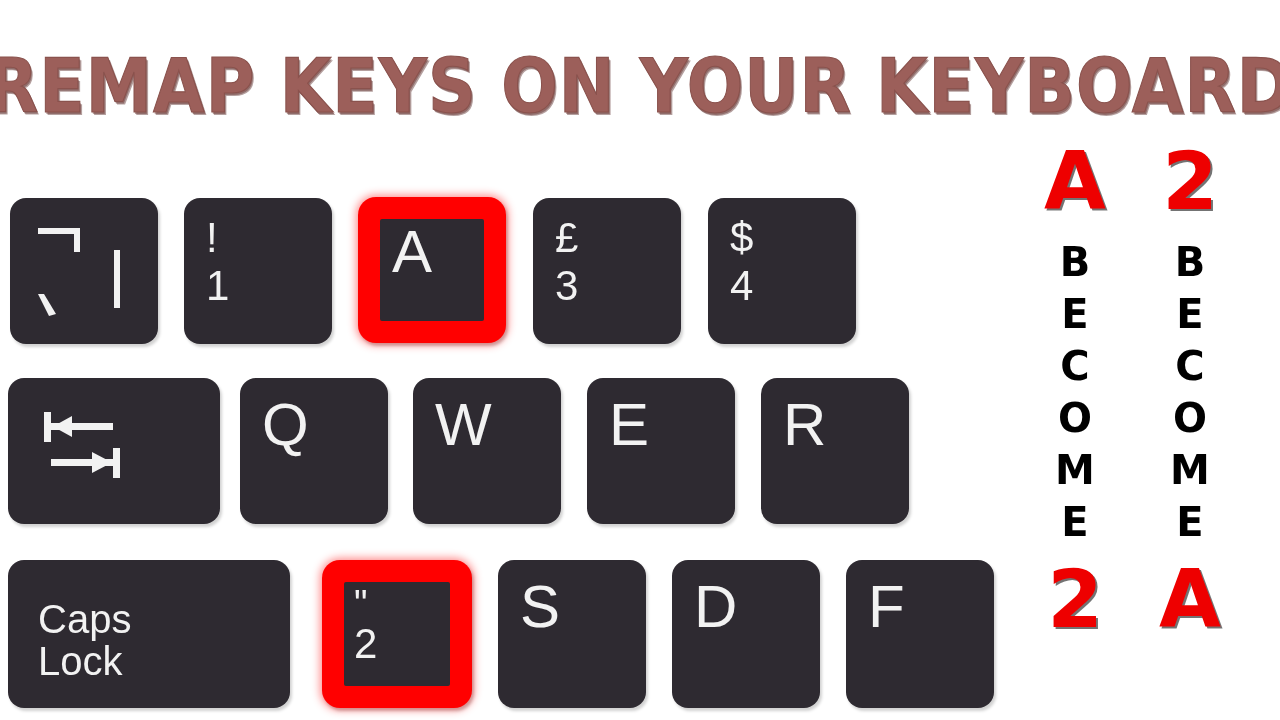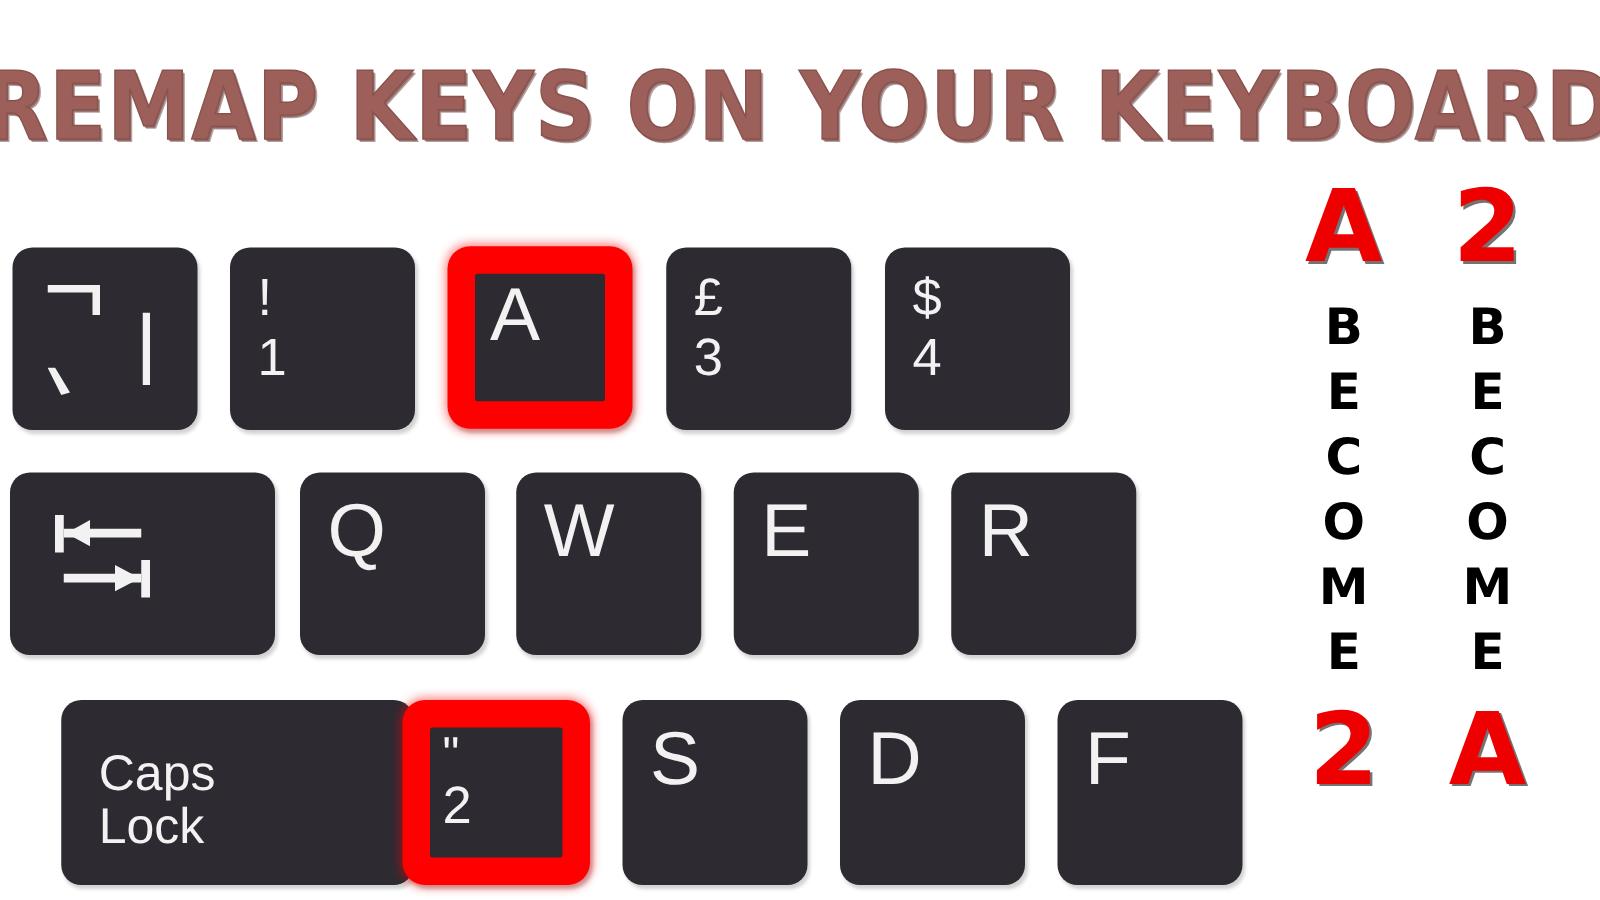--- a/index.html
+++ b/index.html
@@ -214,21 +214,21 @@
   </div>
 
   <div class="key" style="left:587px; top:378px; width:148px; height:146px;">
     <span class="lbl lbl-letter">E</span>
   </div>
 
   <div class="key" style="left:761px; top:378px; width:148px; height:146px;">
     <span class="lbl lbl-letter">R</span>
   </div>
 
-  <div class="key" style="left:8px; top:560px; width:282px; height:148px;margin-left:41px;">
+  <div class="key" style="left:8px; top:560px; width:282px; height:148px;">
     <span class="lbl lbl-word">Caps
 Lock</span>
   </div>
 
   <div class="key highlight" style="left:322px; top:560px; width:150px; height:148px;">
     <div class="face">
       <span class="lbl lbl-shift">"</span>
       <span class="lbl lbl-base">2</span>
     </div>
   </div>

